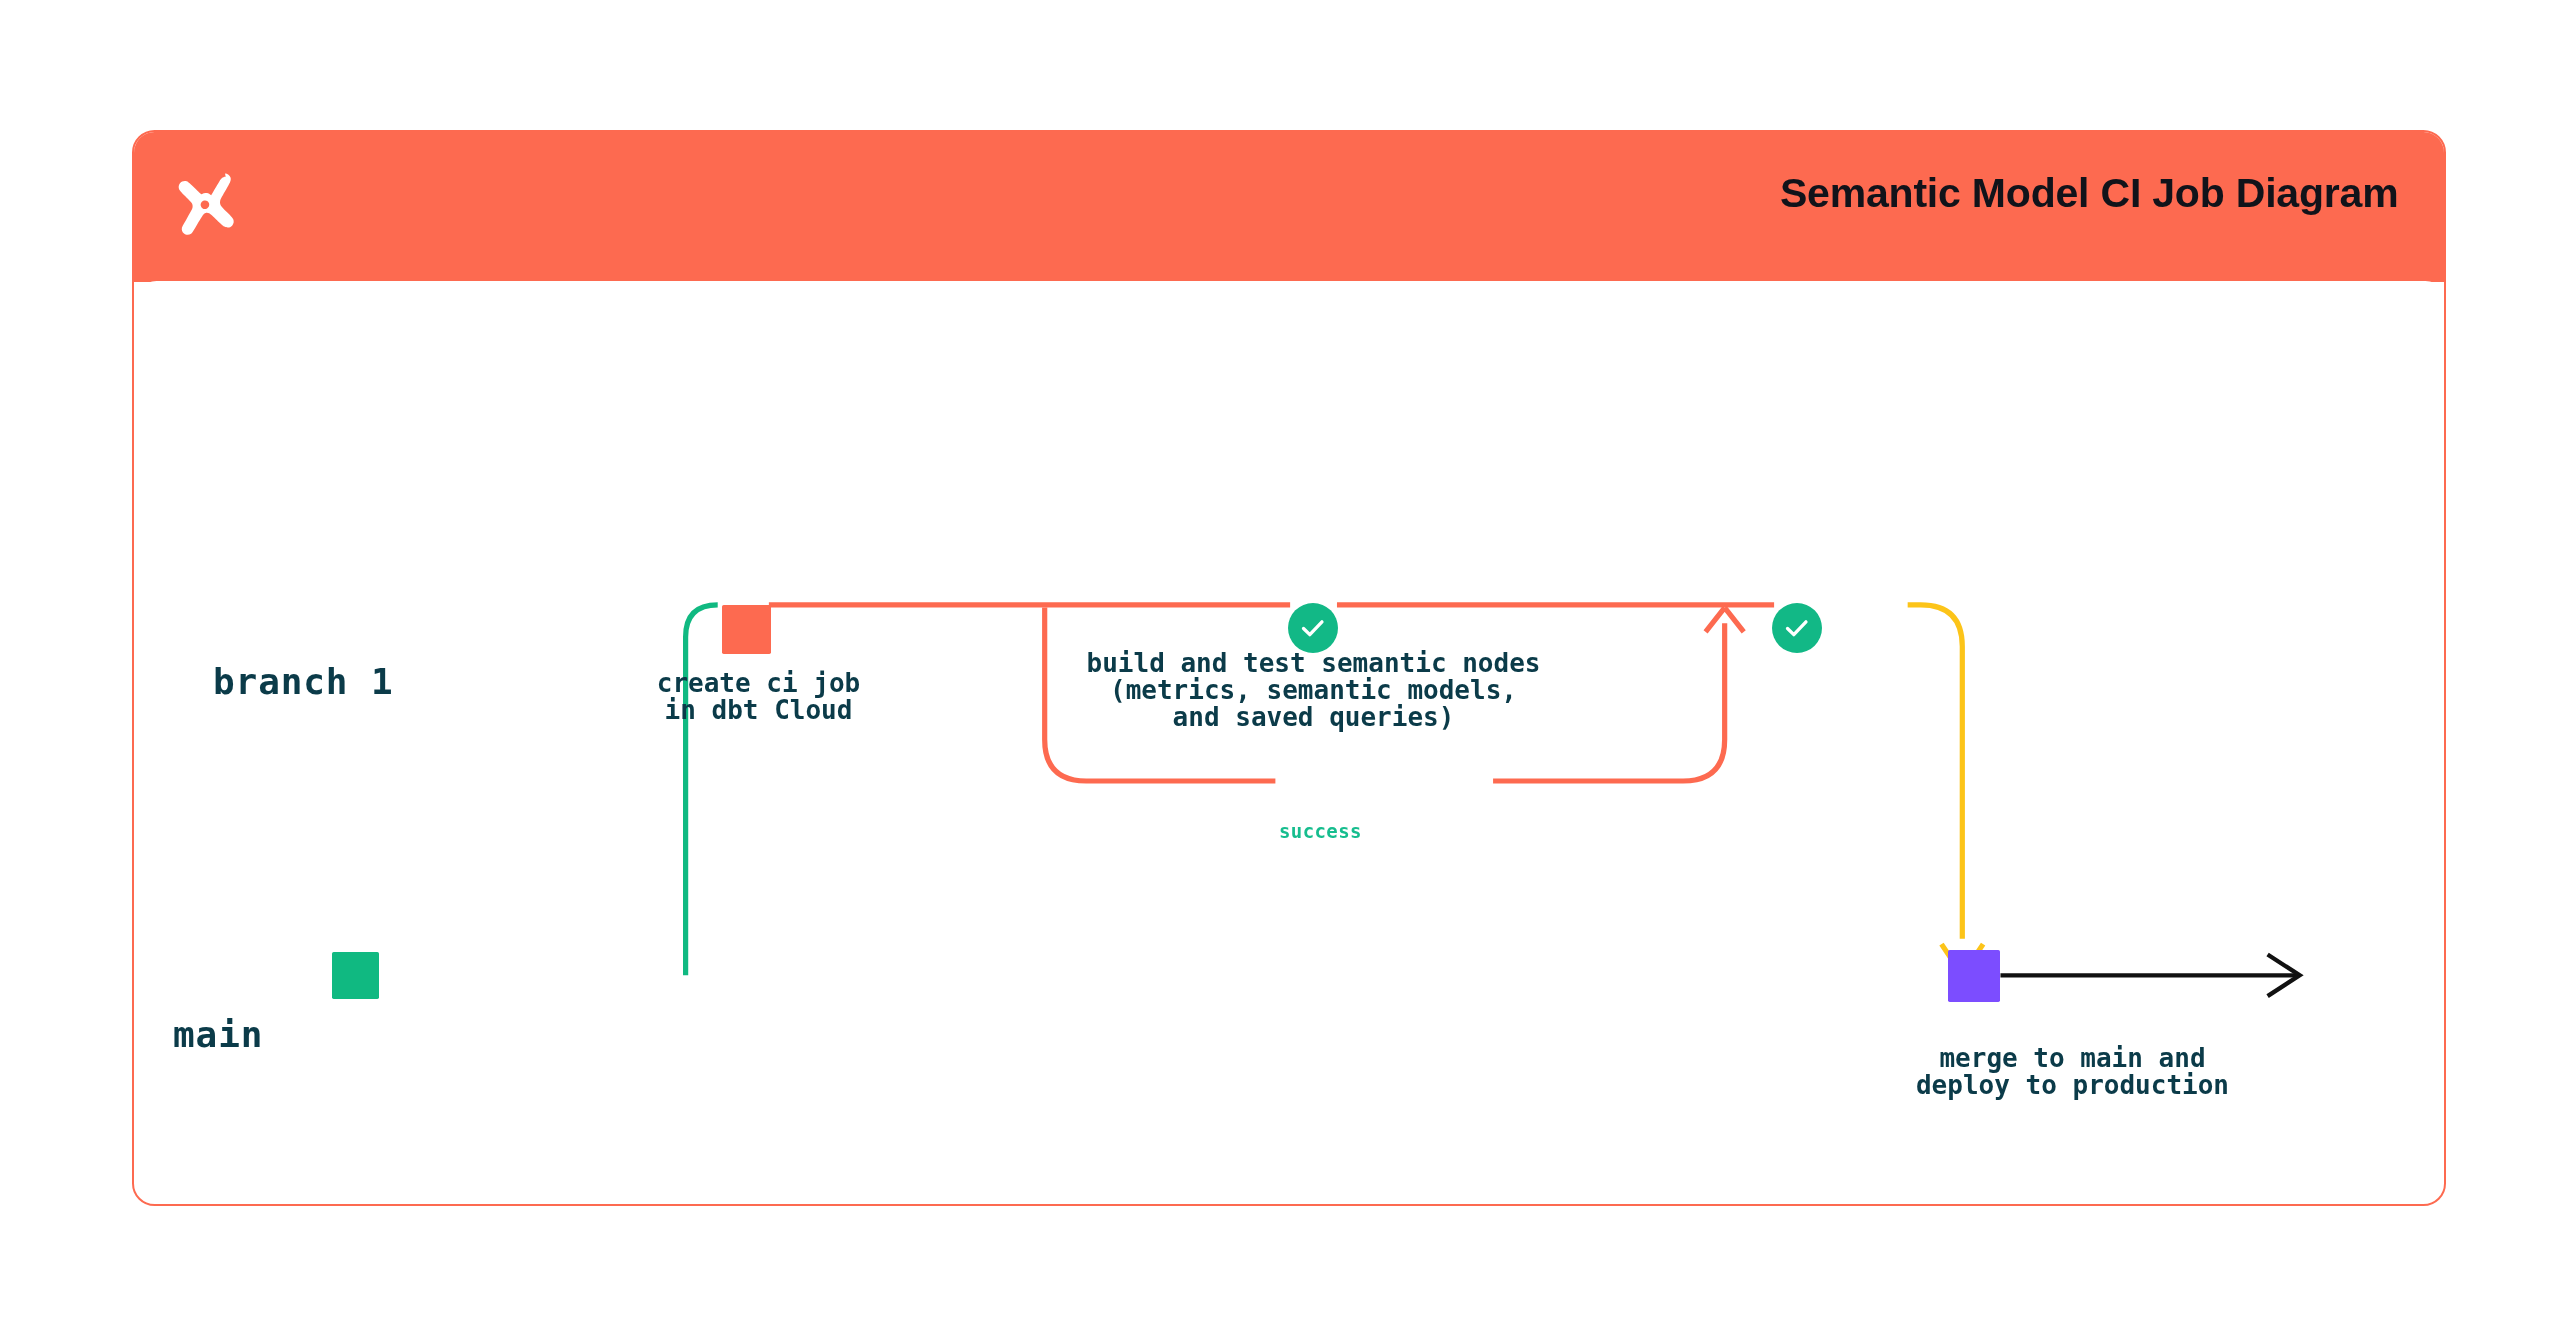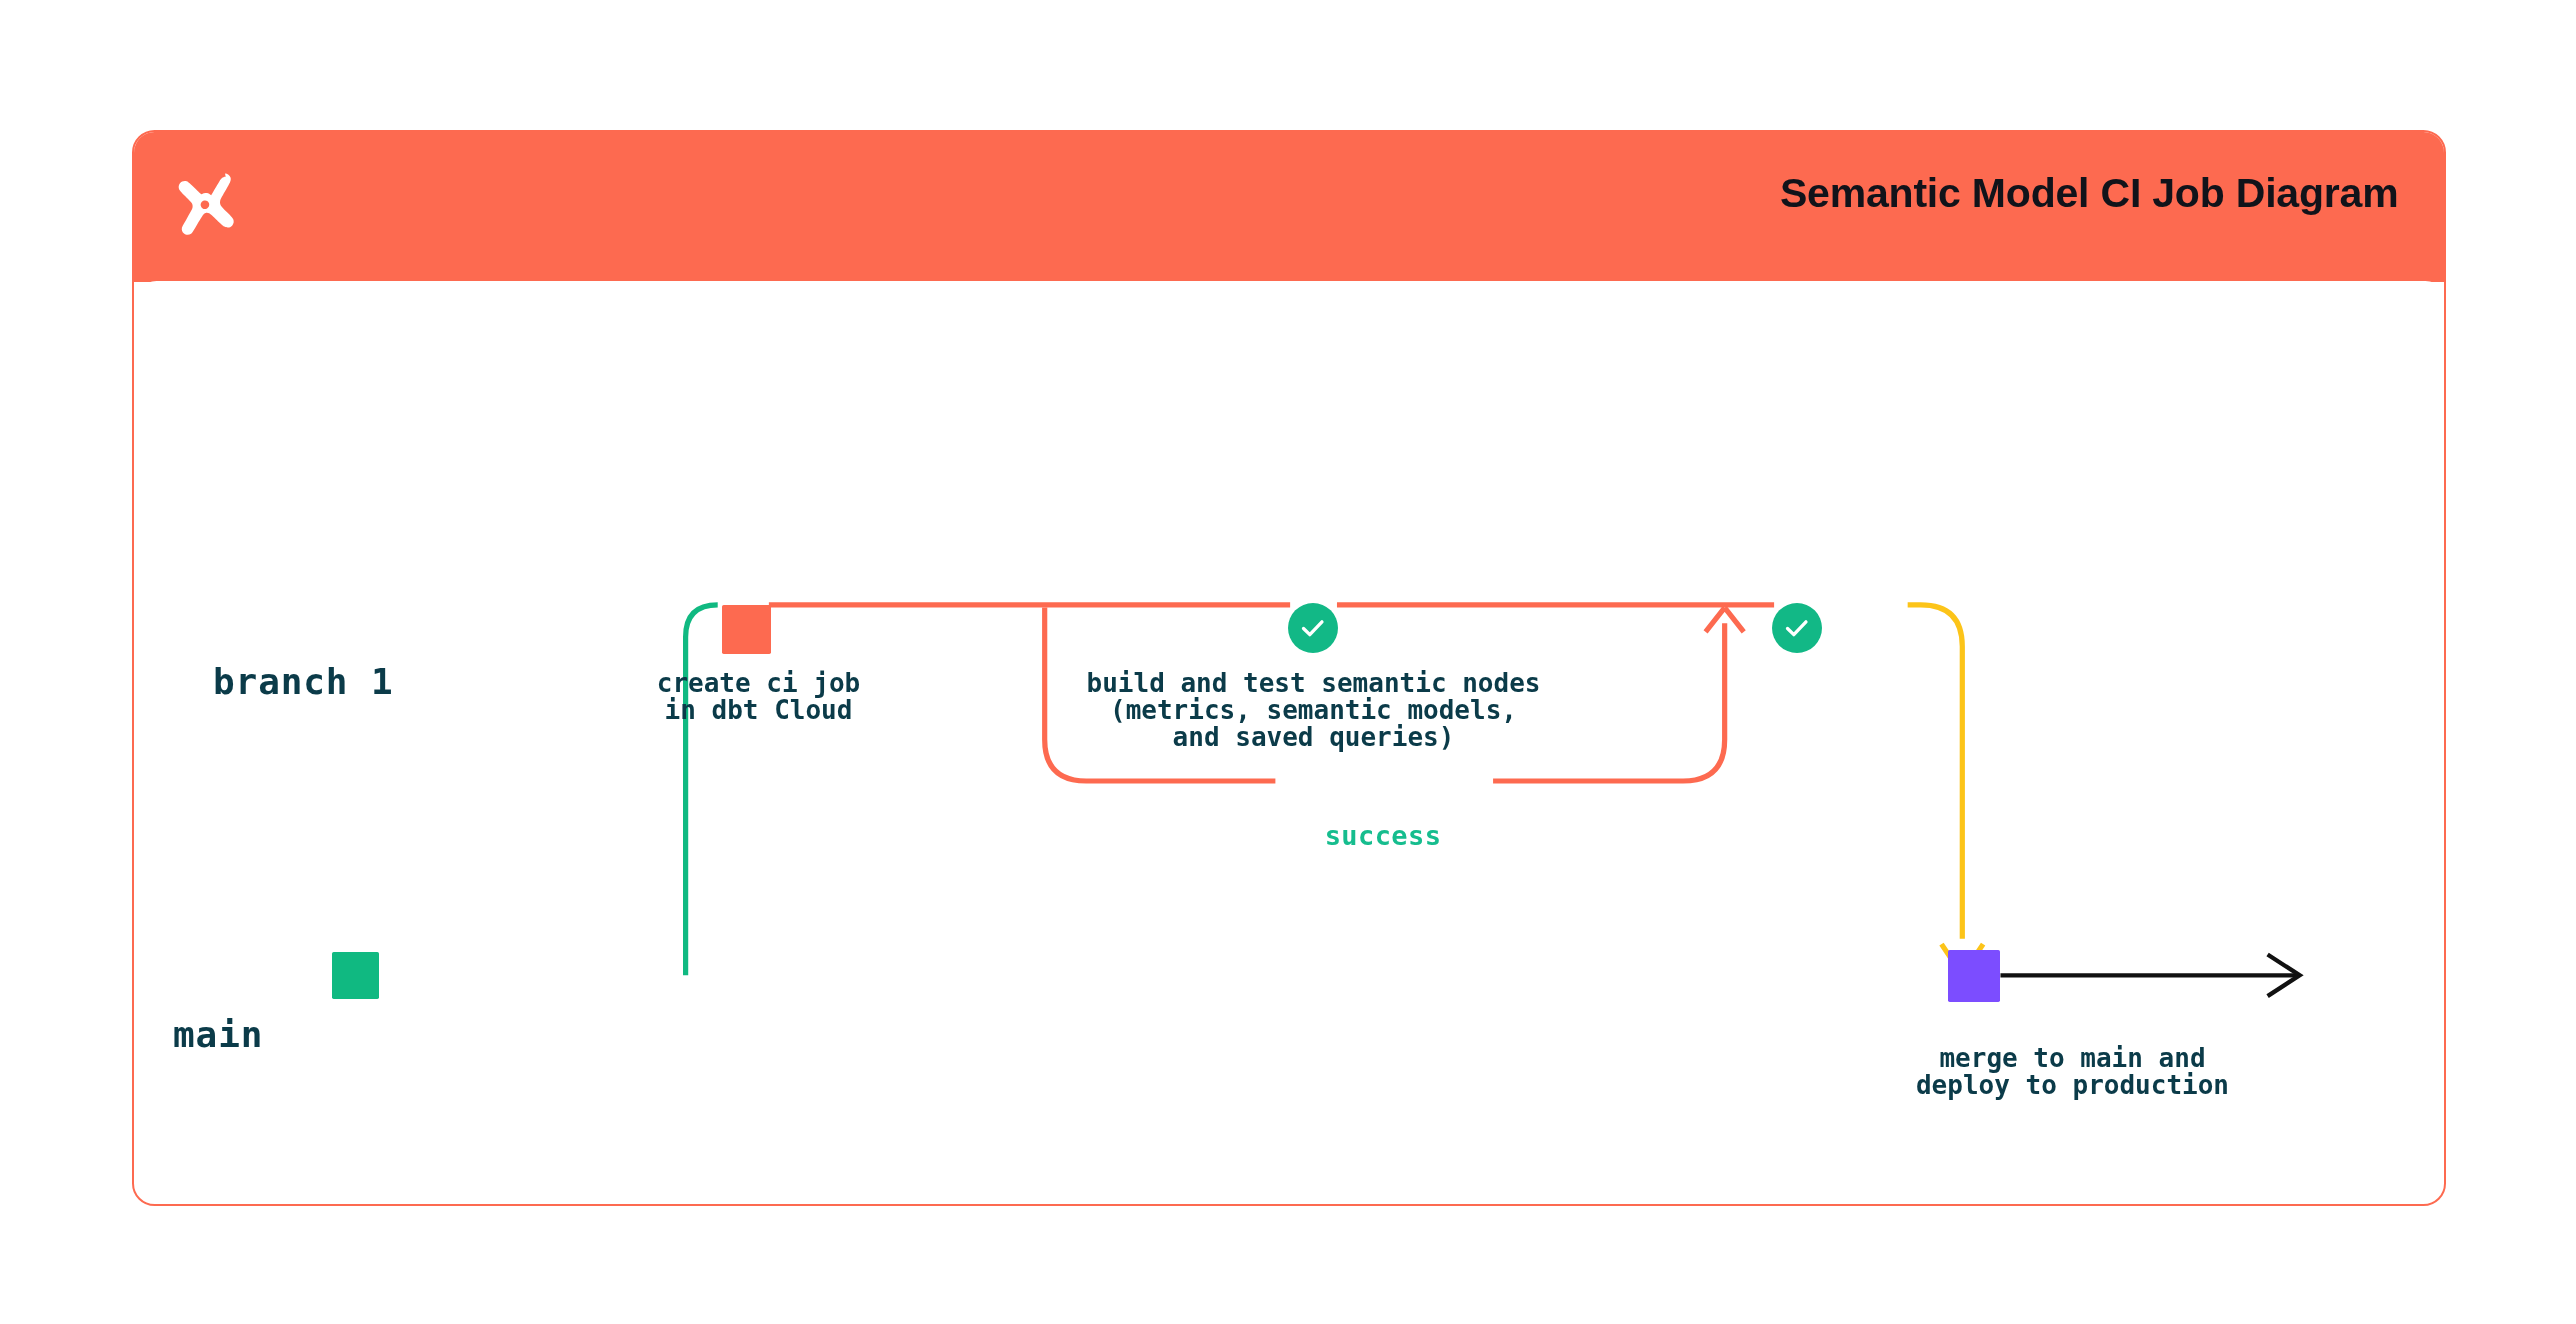--- a/index.html
+++ b/index.html
@@ -112,34 +112,34 @@
     font-family: "DejaVu Sans Mono", monospace;
     font-weight: 700;
     font-size: 26px;
     line-height: 27px;
     text-align: center;
     white-space: pre;
     letter-spacing: 0px;
   }
 
   .cap-create { left: 451px;  top: 538px;  width: 347px; }
-  .cap-build  { left: 876px; top: 538px;  width: 607px; }
+  .cap-build  { left: 876px; top: 518px;  width: 607px; }
   .cap-commit { left: 1518px; top: 538px;  width: 416px; }
   .cap-merge  { left: 1713px; top: 913px; width: 451px; }
 
   .success-label {
     position: absolute;
     left: 1145px;
     top: 688px;
     width: 208px;
-    text-align: center;
+    text-align: left;
     color: #16BD8E;
     font-family: "DejaVu Sans Mono", monospace;
     font-weight: 700;
-    font-size: 27px;
+    font-size: 19px;
     white-space: nowrap;
     letter-spacing: 0.4px;
   }
 
   
   .commit-square {
     position: absolute;
     border-radius: 1.7px;
   }
   .sq-main   { left: 198px;  top: 820px; width: 47px;  height: 47px; }

